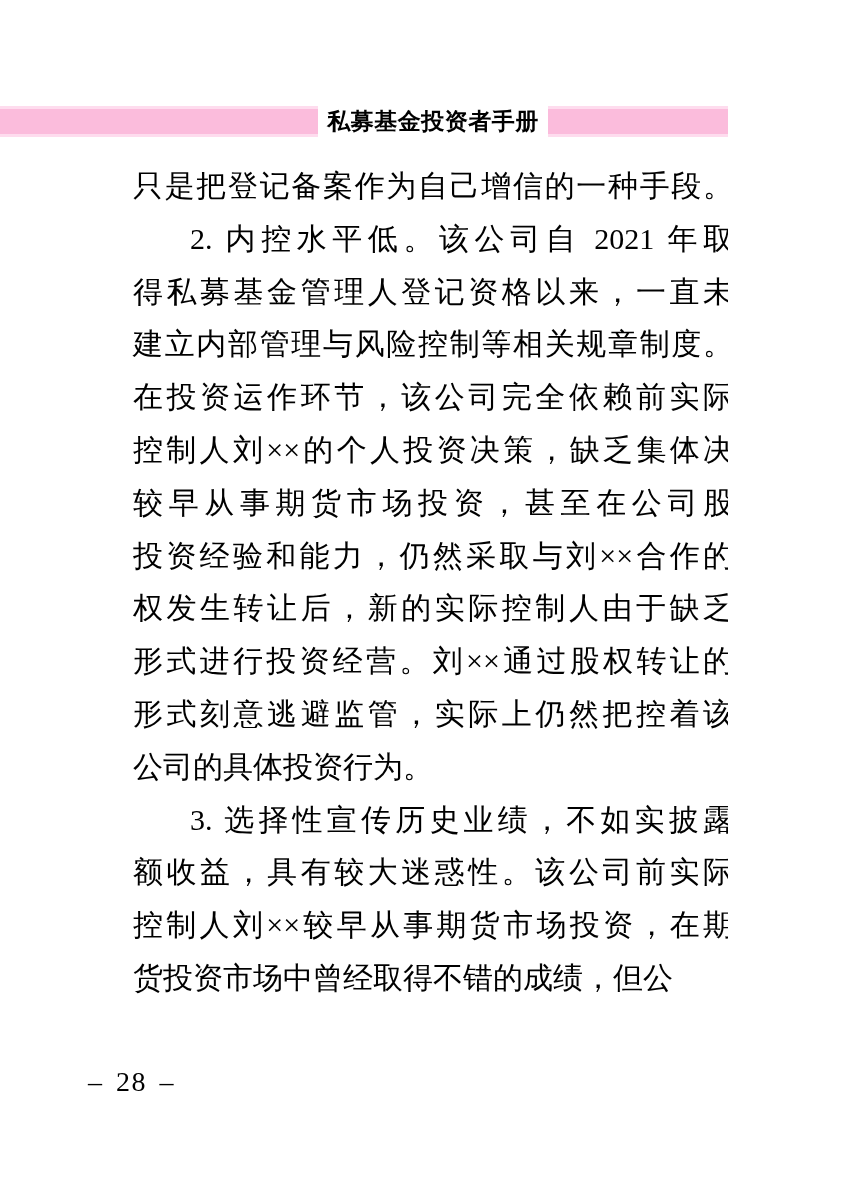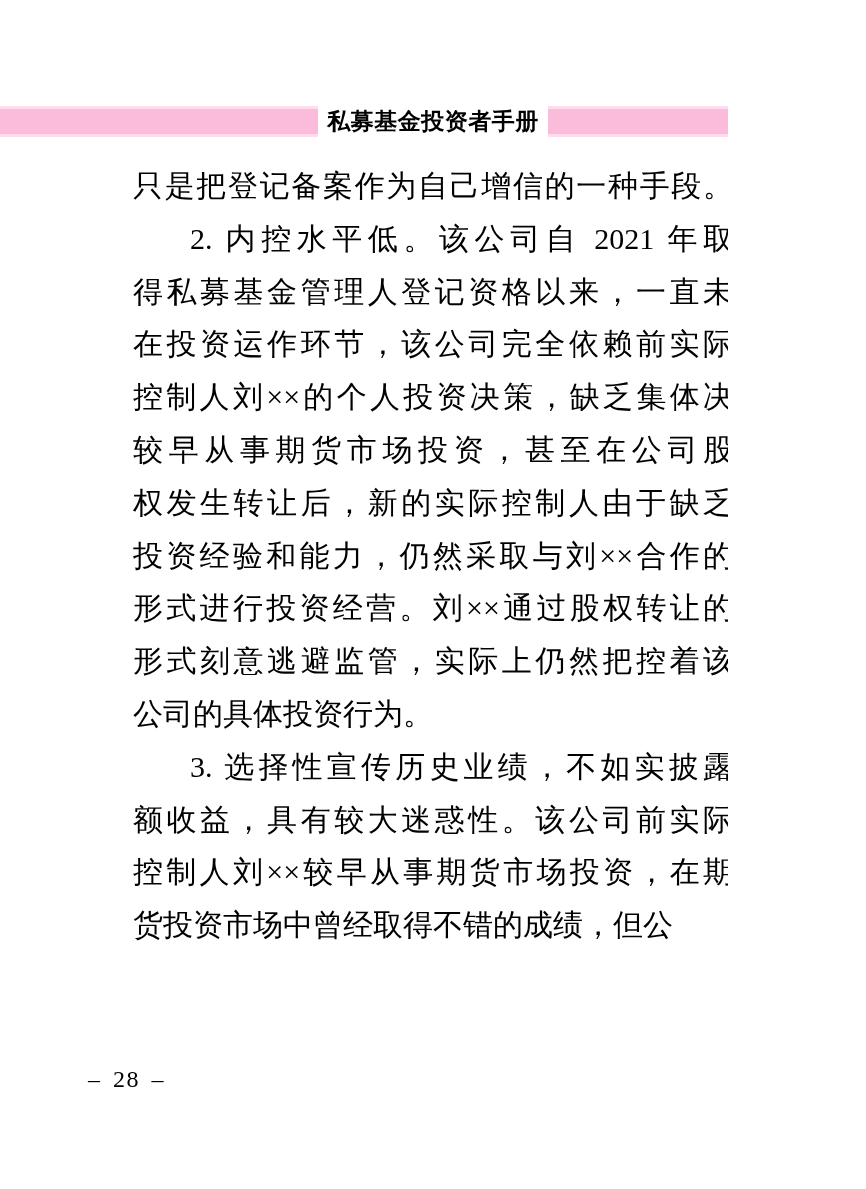--- a/index.html
+++ b/index.html
@@ -55,46 +55,47 @@
   .line.plain {
     text-align: right;
     text-align-last: left;
     -moz-text-align-last: left;
   }
   .line.indent { text-indent: 57px; }
   .page-number {
     position: absolute;
     left: 88px;
     top: 1066px;
-    font-size: 24px;
+    font-size: 28px;
     letter-spacing: 1.5px;
     word-spacing: 4px;
     white-space: nowrap;
   }
 </style>
 </head>
 <body>
 
 <div class="page">
 
   <div class="header">
     <div class="band" style="background: rgb(251, 188, 220); border-top-color: rgb(254, 220, 238); border-bottom-color: rgb(254, 220, 238);"></div>
     <div class="header-title">私募基金投资者手册</div>
     <div class="band" style="background: rgb(251, 188, 220); border-top-color: rgb(254, 220, 238); border-bottom-color: rgb(254, 220, 238);"></div>
   </div>
 
   <div class="body-text">
       <div class="line">只是把登记备案作为自己增信的一种手段。</div>
       <div class="line indent">2. 内控水平低。该公司自 2021 年取</div>
       <div class="line">得私募基金管理人登记资格以来，一直未</div>
+      <div class="line">建立内部管理与风险控制等相关规章制度。</div>
       <div class="line">在投资运作环节，该公司完全依赖前实际</div>
       <div class="line">控制人刘××的个人投资决策，缺乏集体决</div>
       <div class="line">较早从事期货市场投资，甚至在公司股</div>
+      <div class="line">投资经验和能力，仍然采取与刘××合作的</div>
       <div class="line">权发生转让后，新的实际控制人由于缺乏</div>
-      <div class="line">投资经验和能力，仍然采取与刘××合作的</div>
       <div class="line">形式进行投资经营。刘××通过股权转让的</div>
       <div class="line">形式刻意逃避监管，实际上仍然把控着该</div>
       <div class="line plain">公司的具体投资行为。</div>
       <div class="line indent">3. 选择性宣传历史业绩，不如实披露</div>
       <div class="line">额收益，具有较大迷惑性。该公司前实际</div>
       <div class="line">控制人刘××较早从事期货市场投资，在期</div>
       <div class="line plain">货投资市场中曾经取得不错的成绩，但公</div>
     </div>
 
   <div class="page-number">– 28 –</div>

